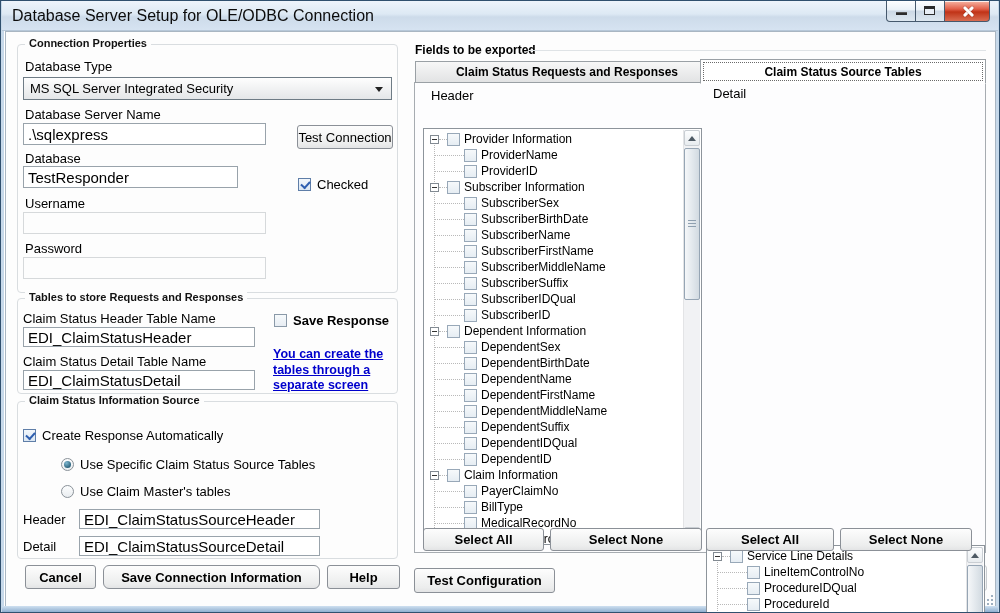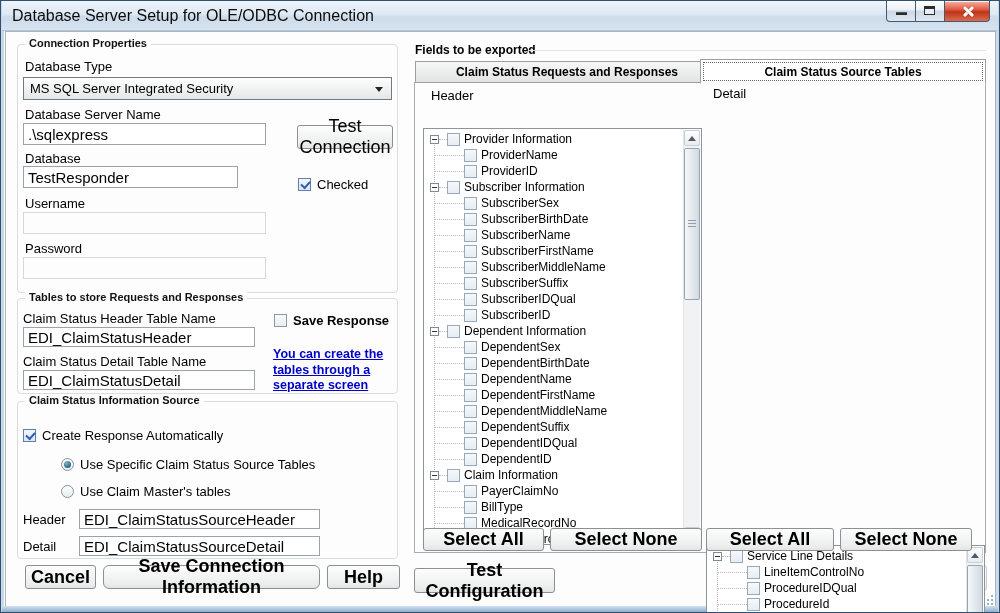--- a/index.html
+++ b/index.html
@@ -35,21 +35,21 @@
     background:linear-gradient(#cfe0f0,#8fafd0);}
   
   .lbl{font-size:13px;color:#000;white-space:nowrap;}
   .b{font-weight:bold;}
   .groupbox{border:1px solid #d9dde0;border-radius:4px;background:transparent;}
   .gb-title{position:absolute;top:-8px;left:7px;background:#fdfdfd;padding:0 4px;
     font-size:11px;font-weight:bold;color:#121212;white-space:nowrap;}
   .tb{border:1px solid #99a3ab;background:#fff;font-size:15px;color:#000;padding:0 4px;outline:none;}
   .tb:disabled,.tb.dis{border:1px solid #d6d9db;background:#fdfdfd;color:#444;}
   .btn{border:1px solid #8b9097;border-radius:3px;background:linear-gradient(#fdfdfd,#eceded 80%,#e3e4e5);
-    font-size:18px;color:#000;text-align:center;display:flex;align-items:center;justify-content:center;}
+    font-size:13px;color:#000;text-align:center;display:flex;align-items:center;justify-content:center;}
   .btn.b{font-weight:bold;}
   .btn.dis{color:#a3a3a3;border-color:#c9cdd1;background:linear-gradient(#fbfbfb,#f0f0f0);}
   .combo{border:1px solid #6e7b85;background:linear-gradient(#fefefe,#e4e6e8);display:flex;
     align-items:center;font-size:13px;padding:0 6px;position:relative;}
   .combo::after{content:'';position:absolute;right:8px;top:9px;border-left:4px solid transparent;
     border-right:4px solid transparent;border-top:5px solid #222;}
   .cb{width:13px;height:13px;border:1px solid #8a99a8;background:linear-gradient(#f7fafc,#e7edf3);
     display:inline-block;position:relative;flex:none;}
   .cb.checked{border-color:#5f7ea8;background:linear-gradient(#f2f7fc,#dbe7f3);}
   .cb.checked::after{content:'';position:absolute;left:2px;top:2px;width:7px;height:4px;

